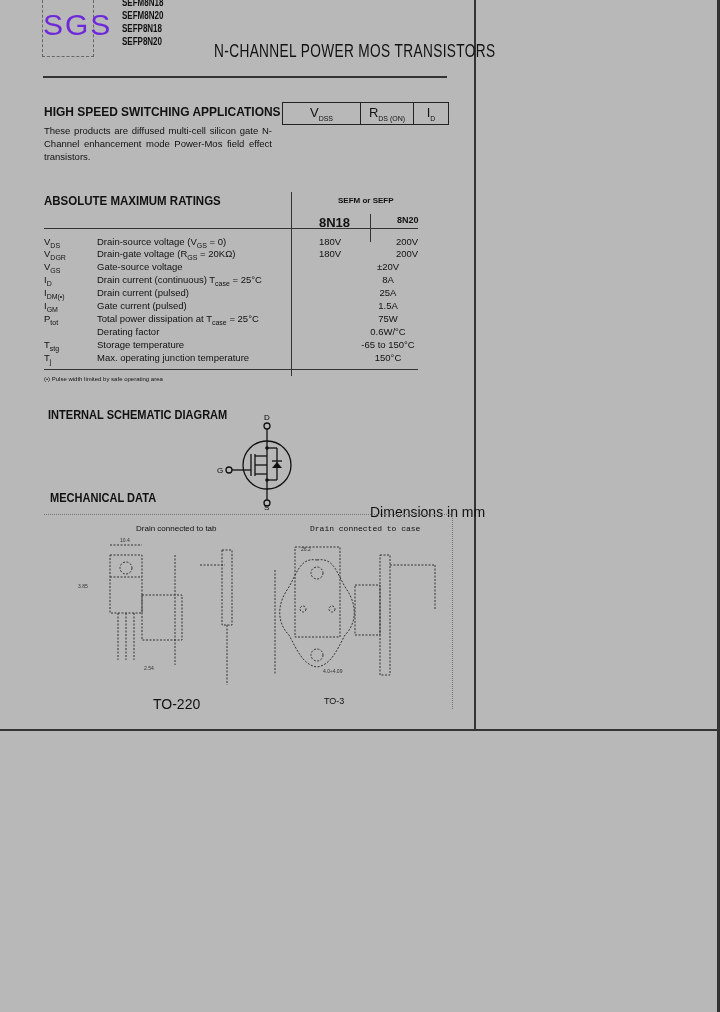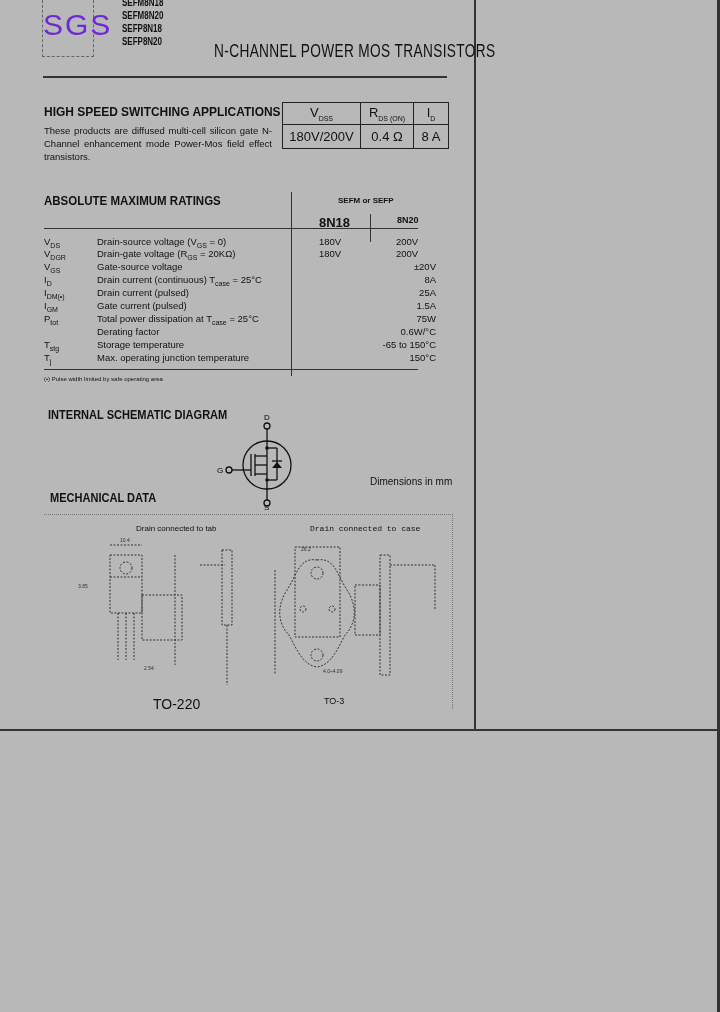--- a/index.html
+++ b/index.html
@@ -15,21 +15,21 @@
   .desc{left:44px;top:124px;width:228px;font-size:9.5px;line-height:13px;text-align:justify;}
   table.key{position:absolute;left:282px;top:102px;border-collapse:collapse;font-size:13px;}
   table.key td{border:1.5px solid #222;text-align:center;padding:0;height:21px;}
   sub{font-size:7px;}
   .ratings{left:44px;top:236px;font-size:9.5px;}
   .row{position:absolute;white-space:nowrap;height:12px;line-height:12px;}
   .sym{position:absolute;left:0;}
   .lbl{position:absolute;left:53px;}
   .v1{position:absolute;left:275px;}
   .v2{position:absolute;left:352px;}
-  .vc{position:absolute;left:312px;width:80px;text-align:right;}
+  .vc{position:absolute;left:304px;width:80px;text-align:center;}
   .note{left:44px;top:376px;font-size:6px;}
   .drawlbl{font-size:8px;white-space:nowrap;}
 </style>
 </head>
 <body>
 
 <div class="vline" style="left:474px;top:0;height:731px;"></div>
 <div class="vline" style="left:717px;top:0;height:1012px;width:3px;"></div>
 <div class="hline" style="left:0;top:729px;width:718px;"></div>
 
@@ -45,25 +45,20 @@
 
 <div class="abs h2" style="left:44px;top:104px;">HIGH SPEED SWITCHING APPLICATIONS</div>
 <div class="abs desc">These products are diffused multi-cell silicon gate N-Channel enhancement mode Power-Mos field effect transistors.</div>
 
 <table class="key">
   <tbody>
       <tr>
     <td style="width:77px;"><span>V</span><sub>DSS</sub></td>
     <td style="width:52px;"><span>R</span><sub>DS (ON)</sub></td>
     <td style="width:34px;"><span>I</span><sub>D</sub></td>
-  </tr>
-  <tr>
-    <td style="height:23px;">180V/200V</td>
-    <td>0.4 Ω</td>
-    <td>8 A</td>
   </tr>
 </tbody>
   </table>
 
 <div class="abs h2" style="left:44px;top:194px;font-size:12.5px;">ABSOLUTE MAXIMUM RATINGS</div>
 <div class="abs" style="left:338px;top:196px;font-size:8px;font-weight:bold;">SEFM or SEFP</div>
 <div class="abs" style="left:319px;top:215px;font-size:13px;font-weight:bold;">8N18</div>
 <div class="abs" style="left:397px;top:215px;font-size:9px;font-weight:bold;">8N20</div>
 <div class="vline" style="left:291px;top:192px;height:184px;width:1px;"></div>
 <div class="vline" style="left:370px;top:214px;height:28px;width:1px;"></div>
@@ -148,21 +143,21 @@
   <polygon points="57,58 67,58 62,52" fill="#111"></polygon>
   <line x1="57" y1="51" x2="67" y2="51" stroke="#111" stroke-width="1.3"></line>
   <circle cx="52" cy="38" r="1.8" fill="#111"></circle>
   <circle cx="52" cy="70" r="1.8" fill="#111"></circle>
   <text x="49" y="10" font-size="8" font-family="Liberation Sans, sans-serif">D</text>
   <text x="2" y="63" font-size="8" font-family="Liberation Sans, sans-serif">G</text>
   <text x="49" y="100" font-size="8" font-family="Liberation Sans, sans-serif">S</text>
 </svg>
 
 <div class="abs h2" style="left:50px;top:491px;font-size:12px;">MECHANICAL DATA</div>
-<div class="abs" style="left:370px;top:476px;font-size:10px;">Dimensions in mm</div>
+<div class="abs" style="left:370px;top:504px;font-size:14px;">Dimensions in mm</div>
 <div class="abs" style="left:44px;top:514px;width:408px;height:194px;border-top:1px dotted #777;border-right:1px dotted #777;"></div>
 
 <div class="abs drawlbl" style="left:136px;top:524px;">Drain connected to tab</div>
 <div class="abs drawlbl" style="left:310px;top:524px;font-family:Liberation Mono, monospace;">Drain connected to case</div>
 
 <svg class="abs" style="left:60px;top:535px;" width="190" height="160" viewBox="0 0 190 160">
   <g fill="none" stroke="#333" stroke-width="1" stroke-dasharray="2,1.5">
     <rect x="50" y="20" width="32" height="58"></rect>
     <circle cx="66" cy="33" r="6"></circle>
     <line x1="50" y1="42" x2="82" y2="42"></line>

